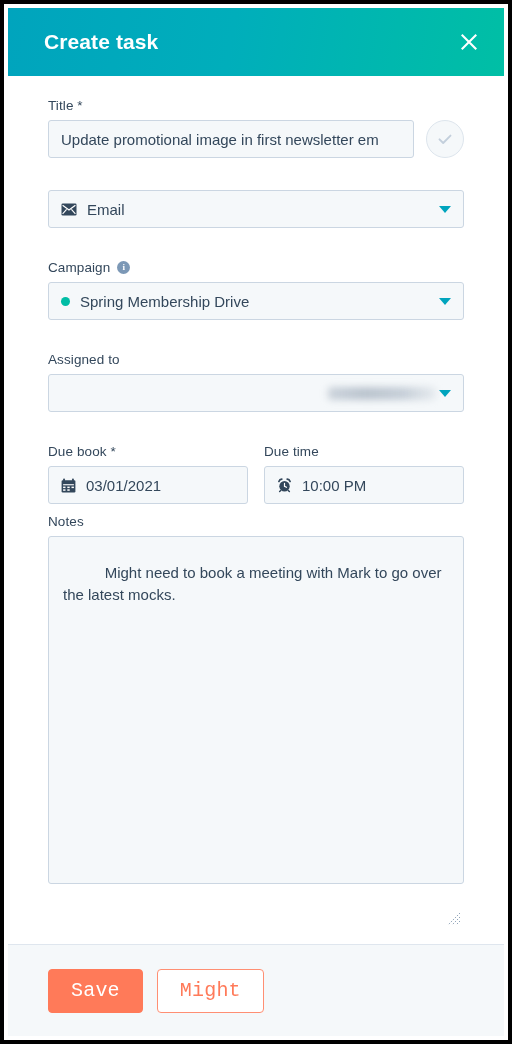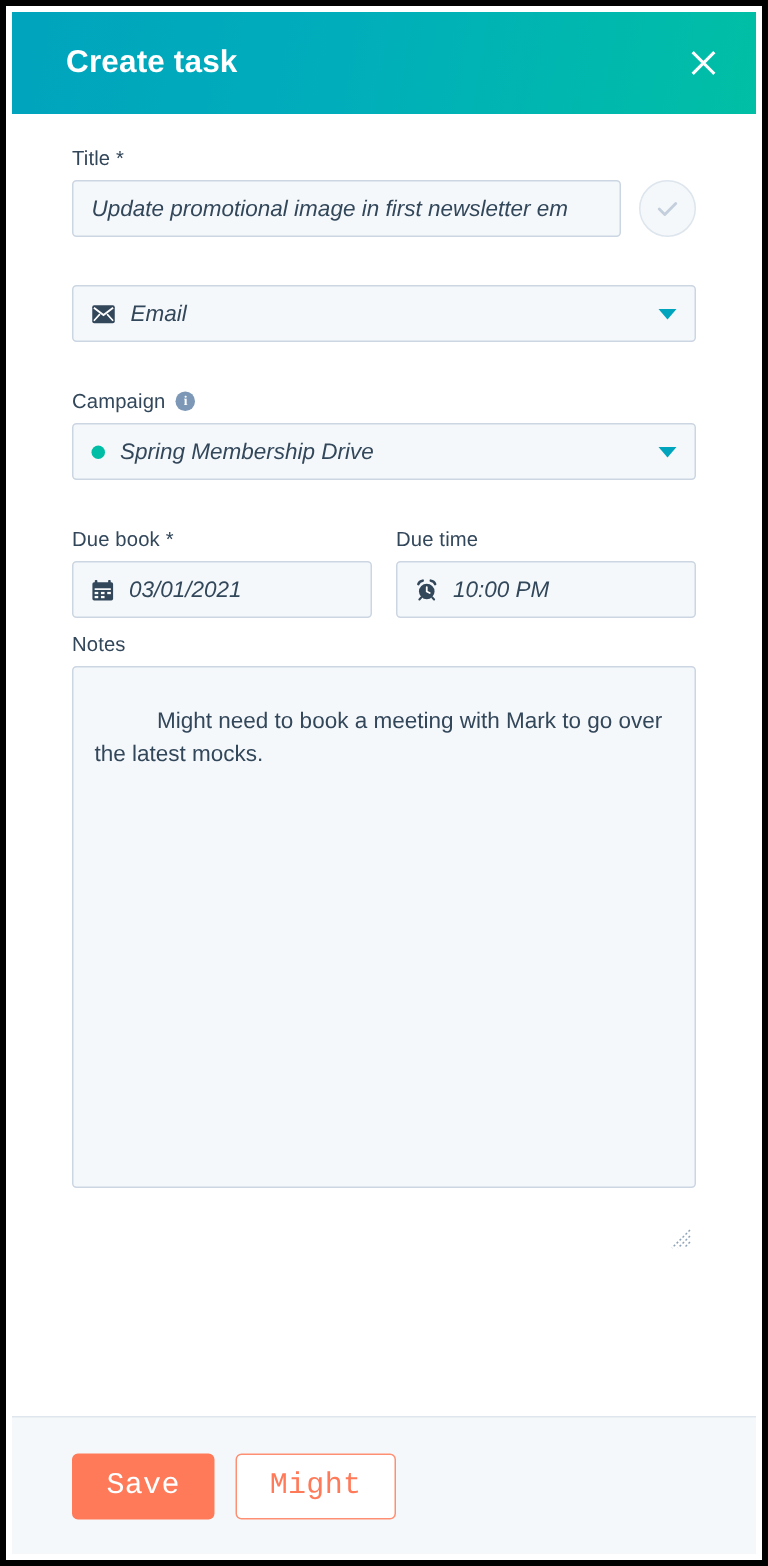--- a/index.html
+++ b/index.html
@@ -99,21 +99,20 @@
     color: #33475b;
     cursor: text;
     overflow: hidden;
   }
   .control.select { cursor: pointer; padding-right: 27px; justify-content: flex-end; }
 
   .control .value {
     white-space: nowrap;
     overflow: hidden;
     flex: 1 1 auto;
-    font-style: italic;
   }
 
   .caret {
     position: absolute;
     right: 12px;
     top: 50%;
     margin-top: -3px;
     width: 0; height: 0;
     border-left: 6px solid transparent;
     border-right: 6px solid transparent;
@@ -266,20 +265,27 @@
           <span>Campaign</span>
           <span class="info-icon">i</span>
         </div>
         <div class="control select">
           <span class="dot"></span>
           <span class="value">Spring Membership Drive</span>
           <span class="caret"></span>
         </div>
       </div>
 
+      <div class="field">
+        <div class="label">Assigned to</div>
+        <div class="control select">
+          <span class="redacted"></span>
+          <span class="caret"></span>
+        </div>
+      </div>
 
       <div class="row2">
         <div class="field">
           <div class="label">Due book *</div>
           <div class="control">
             <span class="icon-slot">
               <svg width="15" height="15" viewBox="0 0 15 15" aria-hidden="true">
                 <rect x="0.6" y="2.2" width="13.8" height="12.2" rx="1.2" fill="#33475b"></rect>
                 <rect x="2.2" y="0.6" width="1.7" height="3.2" rx="0.6" fill="#33475b"></rect>
                 <rect x="11.1" y="0.6" width="1.7" height="3.2" rx="0.6" fill="#33475b"></rect>

